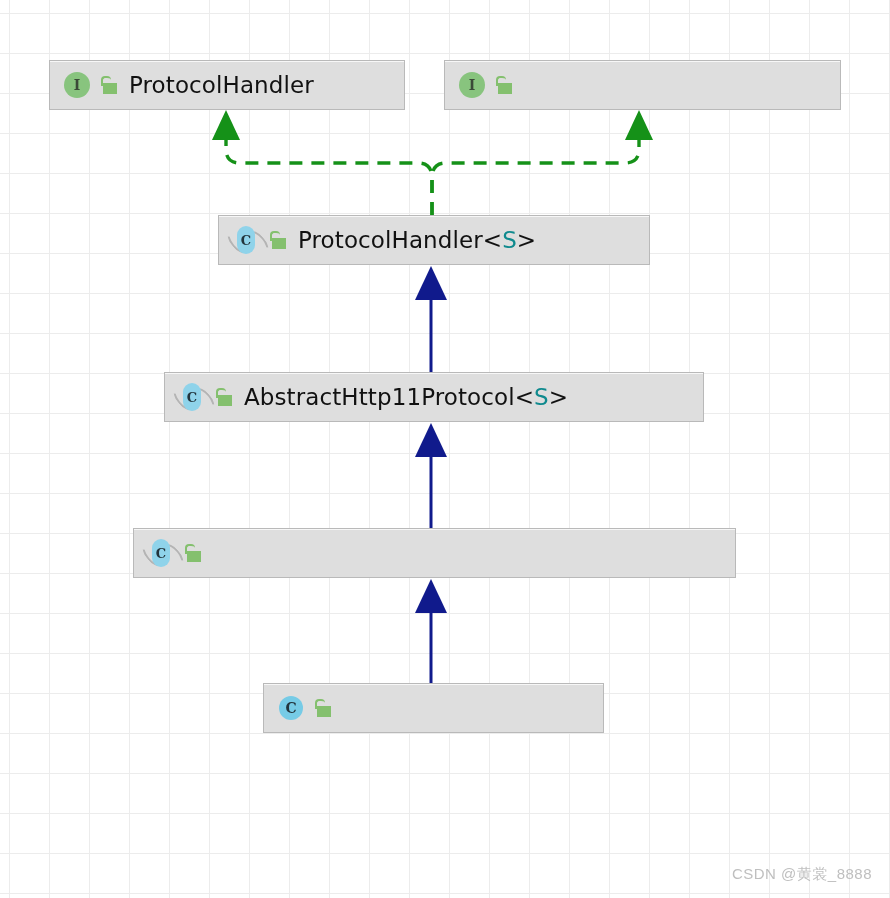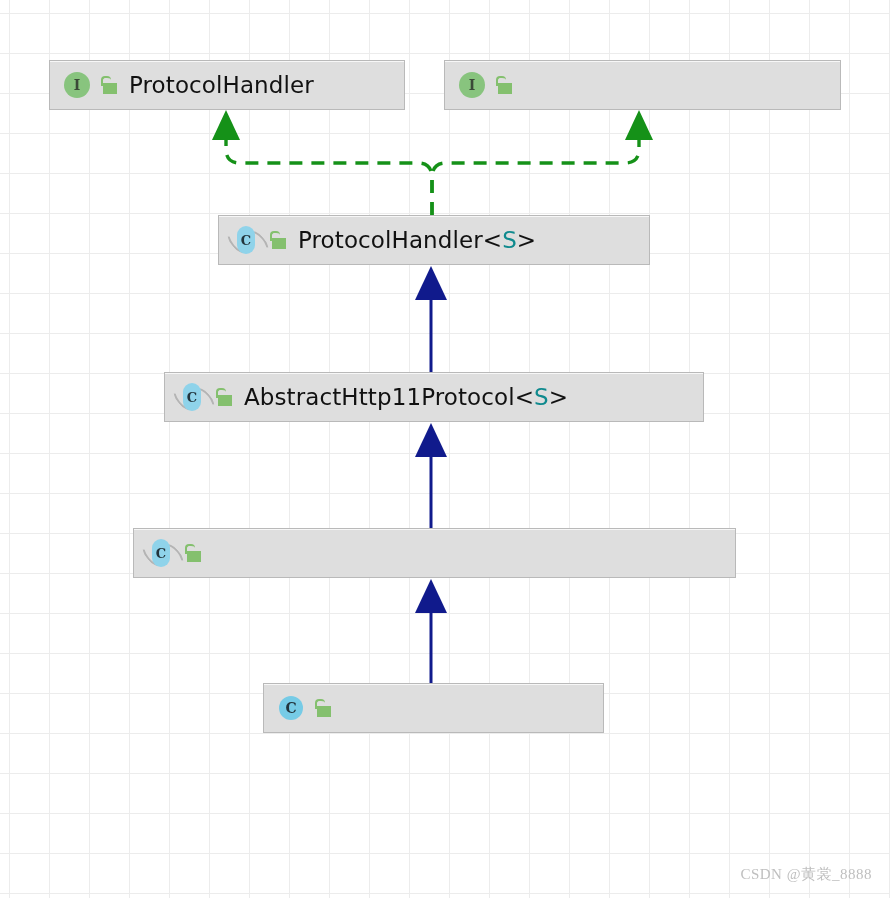--- a/index.html
+++ b/index.html
@@ -160,21 +160,21 @@
     border-top-left-radius: 4px;
     border-top-right-radius: 4px;
   }
 
   #watermark {
     position: absolute;
     right: 18px;
     bottom: 14px;
     font-size: 15px;
     color: #bfbfbf;
-    font-family: Liberation Serif, serif;
+    font-family: Liberation Sans, sans-serif;
     letter-spacing: 0.5px;
     user-select: none;
   }
 </style>
 </head>
 <body>
 
 <div id="canvas">
 
   <svg id="edges" viewBox="0 0 890 898" width="890" height="898" xmlns="http://www.w3.org/2000/svg">

